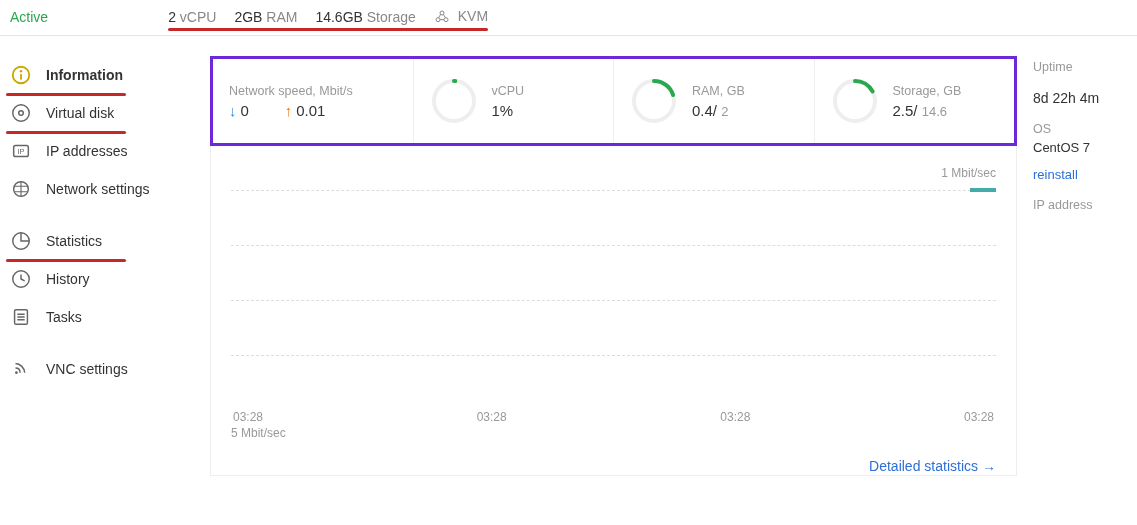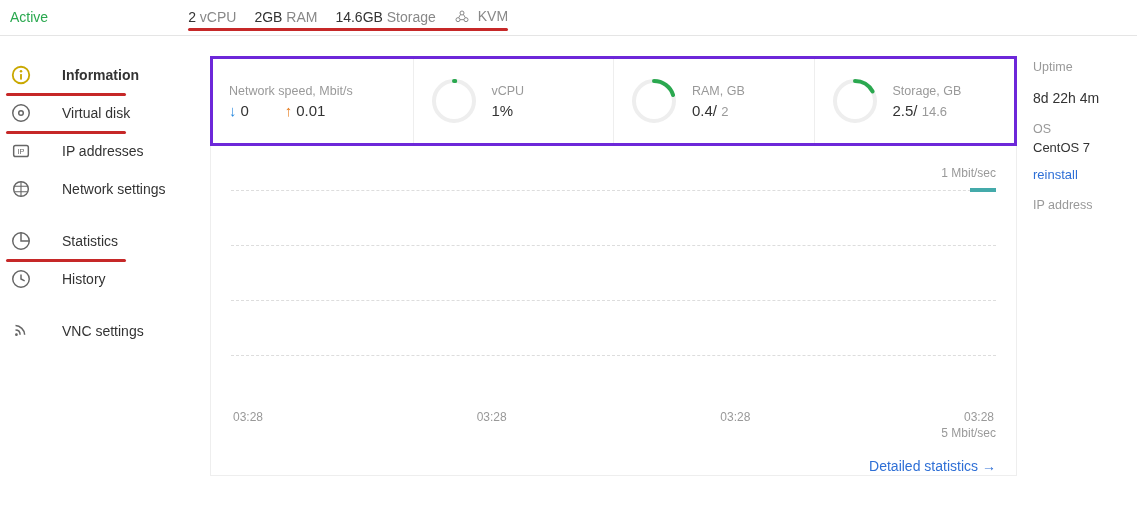--- a/index.html
+++ b/index.html
@@ -9,33 +9,32 @@
     font-size: 14px;
     color: #333;
     background: #fff;
     width: 1137px;
   }
   .topbar {
     display: flex;
     align-items: center;
     padding: 8px 10px 10px 10px;
     border-bottom: 1px solid #e5e5e5;
-    gap: 20px;
   }
   .status { color: #2aa84f; font-size: 14px; }
   .specs { display: flex; align-items: center; gap: 18px; margin-left: 120px; position: relative; }
   .spec { color: #888; font-size: 14px; }
   .spec b { color: #333; font-weight: 500; }
   .kvm-icon { width: 16px; height: 16px; display:inline-block; vertical-align:middle; margin-right:4px; }
   .specs-underline { position:absolute; bottom:-6px; left:0; right:0; height:3px; background:#c62828; border-radius:2px; }
 
   .main { display: flex; }
   .sidebar { width: 200px; padding: 20px 10px 10px 10px; }
   .side-item {
-    display: flex; align-items: center; gap: 30px;
+    display: flex; align-items: center; gap: 14px;
     padding: 8px 0; cursor: pointer; color: #333;
     position: relative;
   }
   .side-item .icon { width: 22px; height: 22px; flex:0 0 22px; color:#666; }
   .side-item.active .label { font-weight: 700; }
   .side-item.active .icon { color: #c9a800; }
   .side-sep { height: 14px; }
   .side-underline { position:absolute; bottom:-2px; left:-4px; width:120px; height:3px; background:#c62828; border-radius:2px; }
 
   .content { flex: 1; padding: 20px 10px 10px 10px; position: relative; }
@@ -62,21 +61,21 @@
   .chart-area {
     border: 1px solid #eee; border-top:none;
     padding: 20px 20px 12px 20px;
     position: relative; height: 330px;
   }
   .top-scale { text-align:right; color:#999; font-size:12px; }
   .grid-lines { position:relative; height:220px; margin-top:10px; }
   .gline { border-top:1px dashed #ddd; height:55px; }
   .gline:first-child .tick-accent { position:absolute; right:0; top:-2px; width:26px; height:4px; background:#4aa; }
   .x-labels { display:flex; justify-content:space-between; color:#999; font-size:12px; padding:0 2px; }
-  .bot-scale { text-align:right; color:#999; font-size:12px; margin-top:2px;}
+  .bot-scale { color:#999; font-size:12px; margin-top:2px;}
   .details-link { text-align:right; color:#2e6fd6; font-size:14px; margin-top:18px; cursor:pointer; }
   .arrow-right { margin-left:4px; }
 
   .rightcol { width: 110px; padding: 24px 10px 10px 6px; font-size:13px; }
   .rc-label { color:#999; font-size:12.5px; }
   .rc-value { color:#333; margin:16px 0 16px 0; font-size:14px; }
   .rc-link { color:#2e6fd6; cursor:pointer; }
 
   svg { display:block; }
 </style>
@@ -156,20 +155,29 @@
       </div>
       <div class="side-item">
         <span class="icon">
           <svg viewBox="0 0 24 24">
             <circle cx="12" cy="12" r="9" fill="none" stroke="currentColor" stroke-width="1.6"></circle>
             <path d="M12 7v5l4 2" stroke="currentColor" stroke-width="1.6" fill="none"></path>
           </svg>
         </span>
         <span class="label">History</span>
       </div>
+      <div class="side-item">
+        <span class="icon">
+          <svg viewBox="0 0 24 24">
+            <rect x="5" y="4" width="14" height="16" rx="1.5" fill="none" stroke="currentColor" stroke-width="1.6"></rect>
+            <path d="M8 9h8M8 12h8M8 15h8" stroke="currentColor" stroke-width="1.4"></path>
+          </svg>
+        </span>
+        <span class="label">Tasks</span>
+      </div>
       <div class="side-sep"></div>
       <div class="side-item">
         <span class="icon">
           <svg viewBox="0 0 24 24">
             <path d="M6 6c5 0 10 5 10 10" fill="none" stroke="currentColor" stroke-width="1.6"></path>
             <path d="M6 11c3 0 5 2 5 5" fill="none" stroke="currentColor" stroke-width="1.6"></path>
             <circle cx="7" cy="16" r="1.5" fill="currentColor"></circle>
           </svg>
         </span>
         <span class="label">VNC settings</span>

